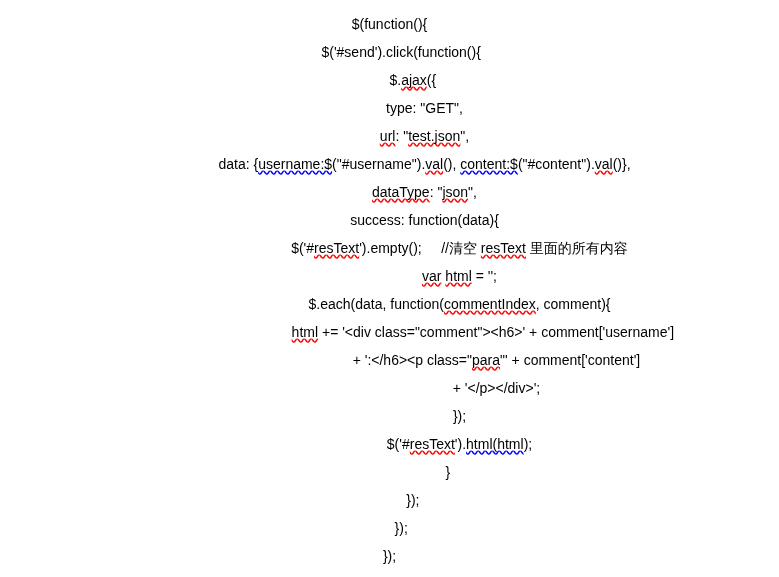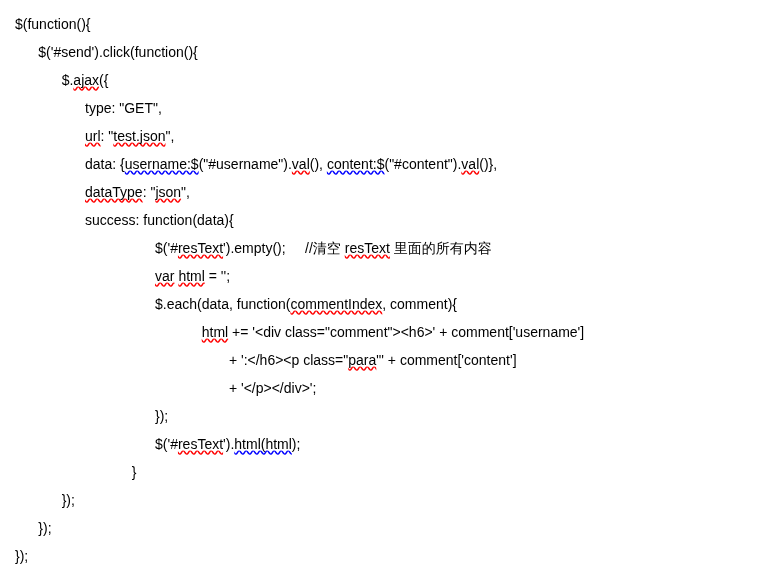--- a/index.html
+++ b/index.html
@@ -7,20 +7,21 @@
       font-family: Arial, "Microsoft YaHei", sans-serif;
       font-size: 14px;
       line-height: 2.0;
       color: #000;
       padding: 10px 15px;
       margin: 0;
     }
     .code-block {
       white-space: pre;
       font-family: Arial, "Microsoft YaHei", sans-serif;
+      text-align: center;
     }
     .spell-error {
       text-decoration: underline wavy red;
       text-decoration-skip-ink: none;
     }
     .grammar-error {
       text-decoration: underline wavy blue;
       text-decoration-skip-ink: none;
     }
   </style>

